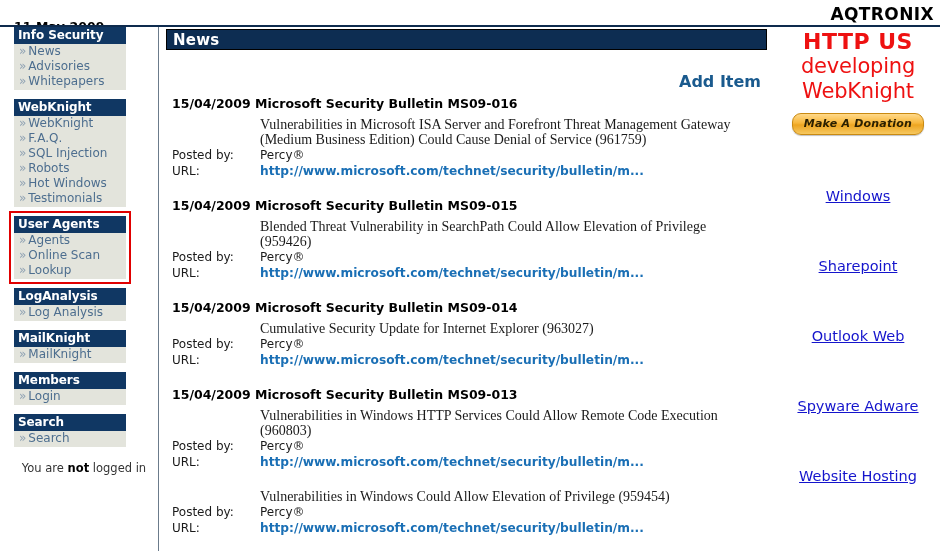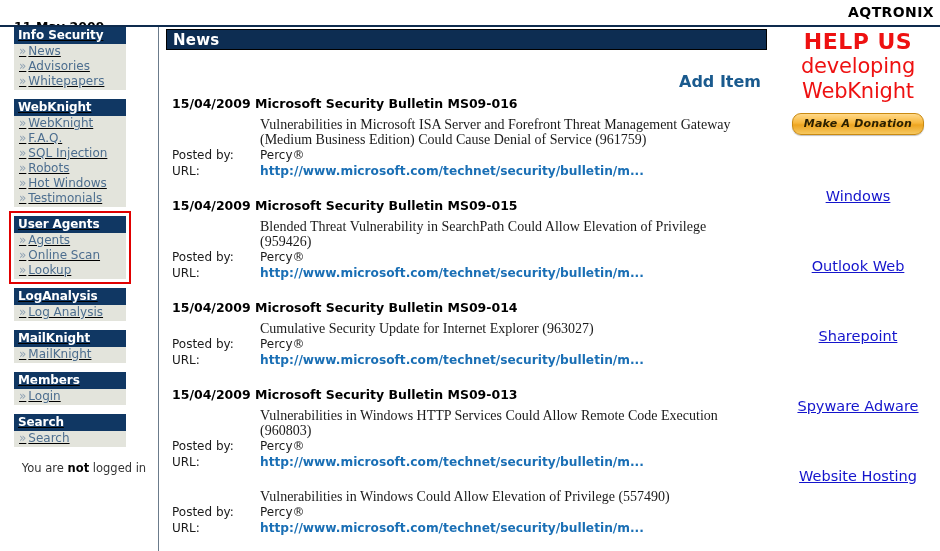--- a/index.html
+++ b/index.html
@@ -29,21 +29,21 @@
     font-weight: bold;
     font-size: 12.5px;
     color: #000;
     letter-spacing: 0.1px;
   }
   #topbar .brand {
     position: absolute;
     right: 6px;
     top: 4px;
     font-weight: bold;
-    font-size: 14px;
+    font-size: 17px;
     color: #000;
     letter-spacing: 0.4px;
   }
   #topline {
     position: absolute;
     left: 0;
     top: 25px;
     width: 940px;
     height: 2px;
     background: #0e2b4e;
@@ -85,21 +85,20 @@
     top: 0;
     width: 164px;
     height: 524px;
     text-align: center;
   }
 
   
   .nav-block {
     margin: 0 0 9px 14px;
     width: 112px;
-    text-decoration: underline;
   }
   .nav-block.highlight {
     outline: 2px solid #e00000;
     outline-offset: 3px;
   }
   .nav-head {
     background: #103763;
     color: #ffffff;
     font-weight: bold;
     font-size: 12px;
@@ -374,50 +373,50 @@
             <div class="lbl">Posted by:</div>
             <div class="val">Percy®</div>
           </div>
           <div class="news-row">
             <div class="lbl">URL:</div>
             <a class="val url" href="#">http://www.microsoft.com/technet/security/bulletin/m...</a>
           </div>
           <div class="news-gap"></div>
         </div>
         <div class="news-item">
-          <div class="news-desc">Vulnerabilities in Windows Could Allow Elevation of Privilege (557490)</div>
+          <div class="news-desc">Vulnerabilities in Windows Could Allow Elevation of Privilege (959454)</div>
           <div class="news-row">
             <div class="lbl">Posted by:</div>
             <div class="val">Percy®</div>
           </div>
           <div class="news-row">
             <div class="lbl">URL:</div>
             <a class="val url" href="#">http://www.microsoft.com/technet/security/bulletin/m...</a>
           </div>
           <div class="news-gap"></div>
         </div>
       </div>
   </div>
 
   <div id="rightcol">
     <div id="promo">
-      <div class="l1">HELP US</div>
+      <div class="l1">HTTP US</div>
       <div class="l2">developing</div>
       <div class="l3">WebKnight</div>
       <a href="#" id="donate">Make A Donation</a>
     </div>
     <div id="adlinks">
         <div class="slot">
           <a class="adlink" href="#">Windows</a>
         </div>
         <div class="slot">
+          <a class="adlink" href="#">Sharepoint</a>
+        </div>
+        <div class="slot">
           <a class="adlink" href="#">Outlook Web</a>
-        </div>
-        <div class="slot">
-          <a class="adlink" href="#">Sharepoint</a>
         </div>
         <div class="slot">
           <a class="adlink" href="#">Spyware Adware</a>
         </div>
         <div class="slot">
           <a class="adlink" href="#">Website Hosting</a>
         </div>
       </div>
   </div>
 

